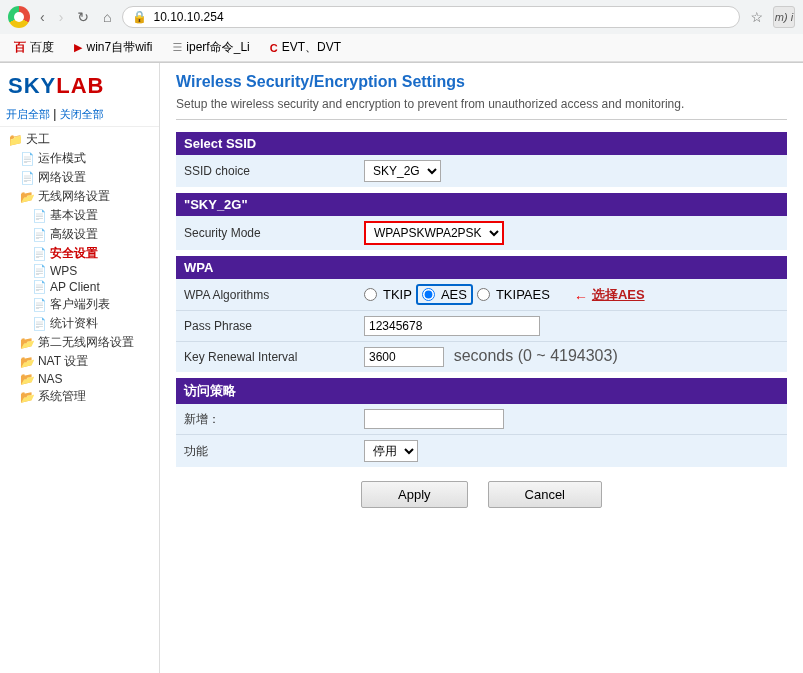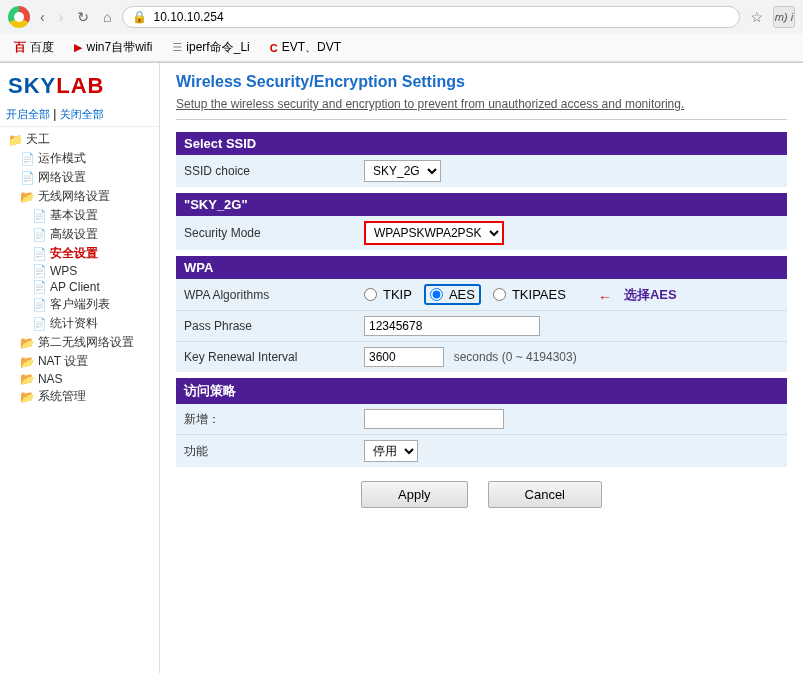--- a/index.html
+++ b/index.html
@@ -28,41 +28,41 @@
     .sidebar-tree { padding: 2px 0; }
     .tree-item { padding: 1px 0; }
     .tree-item-label { display: flex; align-items: center; gap: 3px; padding: 1px 6px 1px 8px; cursor: pointer; color: #333; }
     .tree-children { padding-left: 14px; }
     .tree-child-item { padding: 1px 6px; cursor: pointer; color: #333; display: flex; align-items: center; gap: 3px; }
     .tree-child-item.active { color: #c00; font-weight: bold; }
 
     
     .main-content { flex: 1; padding: 10px 16px; overflow-y: auto; background: #fff; }
     .page-title { font-size: 16px; font-weight: bold; color: #1a6cc8; margin-bottom: 6px; }
-    .page-subtitle { font-size: 12px; color: #555; margin-bottom: 12px; border-bottom: 1px solid #ccc; padding-bottom: 8px; text-decoration: underline; }
+    .page-subtitle { font-size: 12px; color: #555; margin-bottom: 12px; border-bottom: 1px solid #ccc; padding-bottom: 8px; }
 
     
     .section { margin-bottom: 0; }
     .section-header { background: #4c1d95; color: #fff; font-weight: bold; padding: 4px 8px; font-size: 13px; }
     .section-body { background: #e8f2fb; }
     .form-row { display: flex; align-items: center; padding: 5px 8px; border-bottom: 1px solid #d0dce8; }
     .form-row:last-child { border-bottom: none; }
     .form-label { width: 180px; color: #333; font-size: 12px; flex-shrink: 0; }
     .form-control { flex: 1; }
 
     select { padding: 2px 4px; font-size: 12px; border: 1px solid #aaa; background: #fff; }
     input[type="text"] { padding: 2px 4px; font-size: 12px; border: 1px solid #aaa; width: 176px; }
     input[type="radio"] { margin-right: 3px; }
 
     .security-mode-select { border: 2px solid #e00; background: #fff; }
 
-    .radio-group { display: flex; align-items: center; gap: 12px; }
+    .radio-group { display: flex; align-items: center; gap: 4px; }
     .radio-label { display: flex; align-items: center; gap: 3px; cursor: pointer; }
 
-    .input-hint { color: #555; font-size: 12px; margin-left: 6px; }
+    .input-hint { color: #555; font-size: 16px; margin-left: 6px; }
 
     
     .button-row { display: flex; justify-content: center; gap: 20px; padding: 14px 0; }
     .btn { padding: 5px 36px; font-size: 13px; border: 1px solid #aaa; border-radius: 2px; cursor: pointer; background: linear-gradient(to bottom, #f5f5f5, #e0e0e0); }
   </style>
 </head>
 <body>
 
 <div class="browser-chrome">
   <div class="browser-toolbar">
@@ -241,21 +241,21 @@
               </label>
               <label class="radio-label" style="border:2px solid #0066cc;border-radius:3px;padding:1px 4px;">
                 <input type="radio" name="algo" checked="" style="">
                 <span>AES</span>
               </label>
               <label class="radio-label">
                 <input type="radio" name="algo" style="">
                 <span>TKIPAES</span>
               </label>
               <span style="color:#e00;font-size:14px;margin-left:20px;">←</span>
-              <span style="color:#4c1d95;font-size:13px;font-weight:bold;">选择AES</span>
+              <span style="color:#b91c1c;font-size:13px;font-weight:bold;text-decoration:underline;">选择AES</span>
             </div>
           </div>
         </div>
 
         <div class="form-row">
           <div class="form-label">Pass Phrase</div>
           <div class="form-control">
             <input type="text" value="12345678" style="">
           </div>
         </div>

